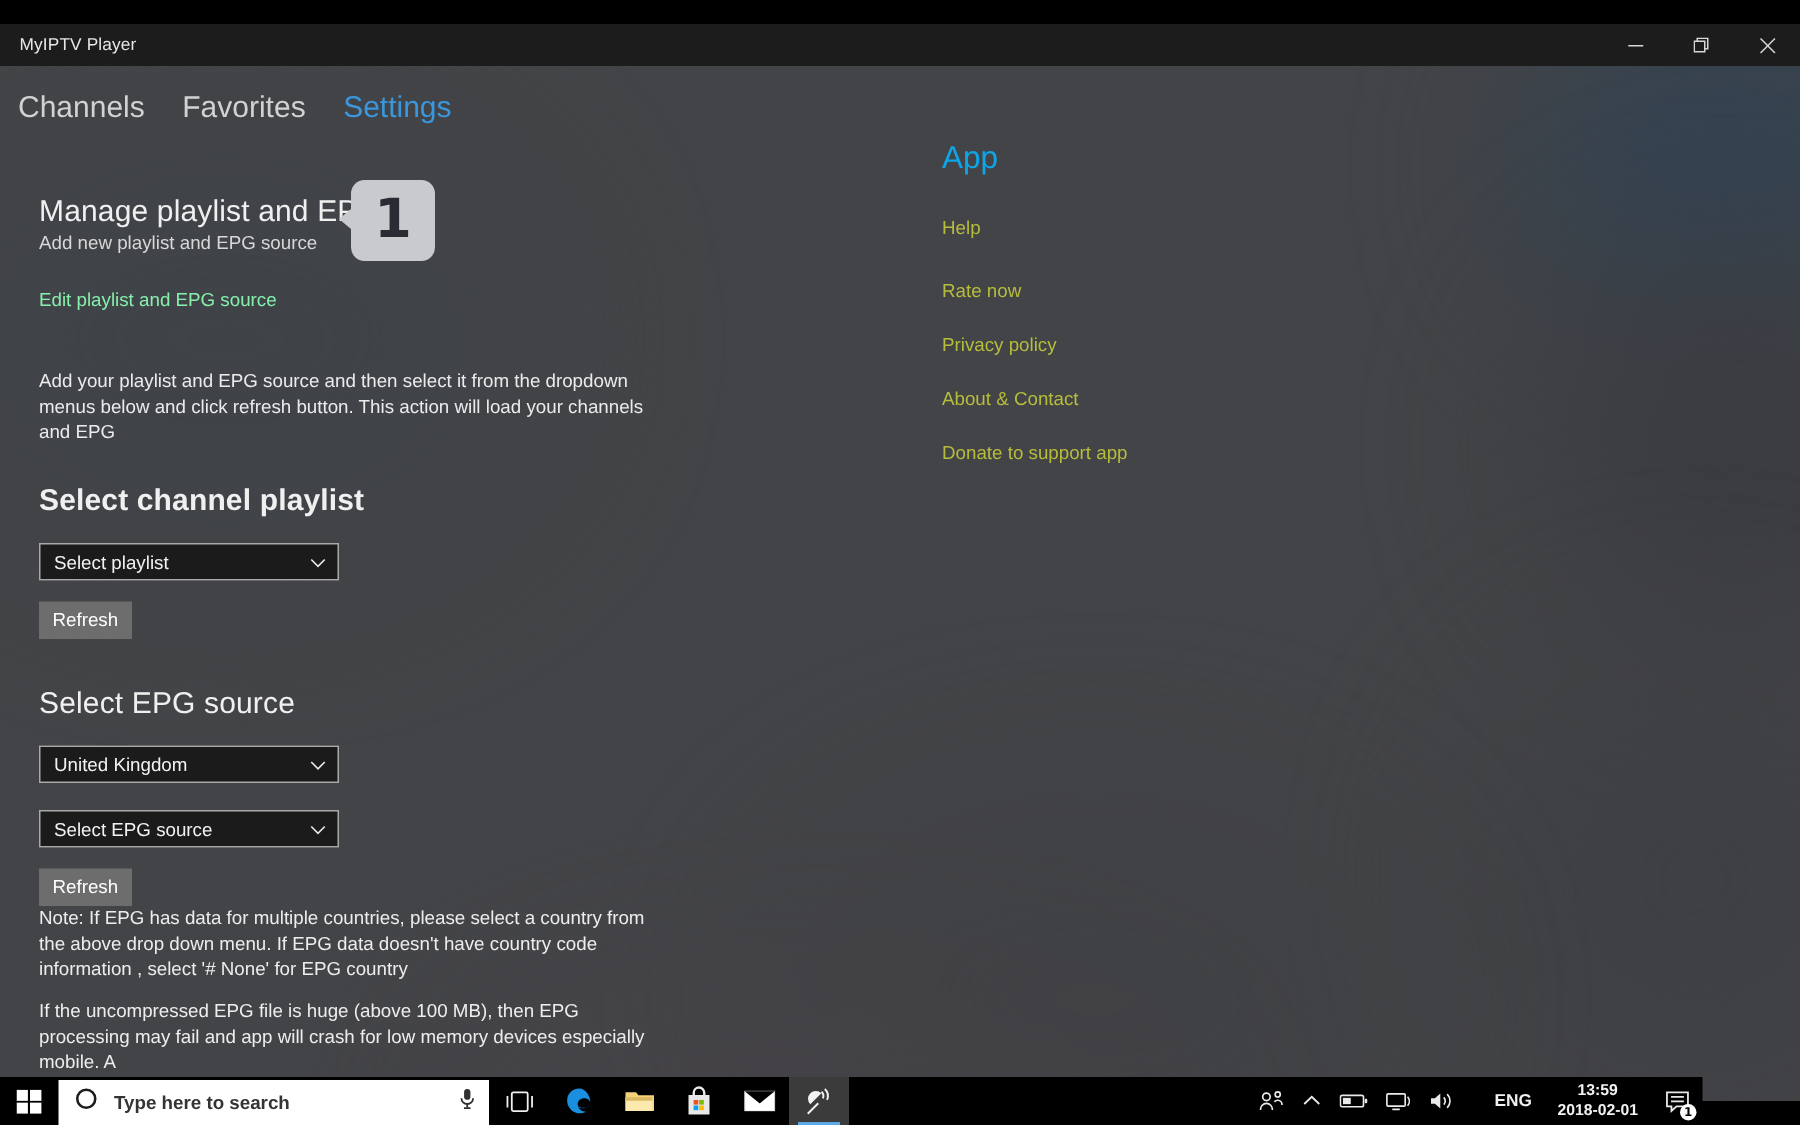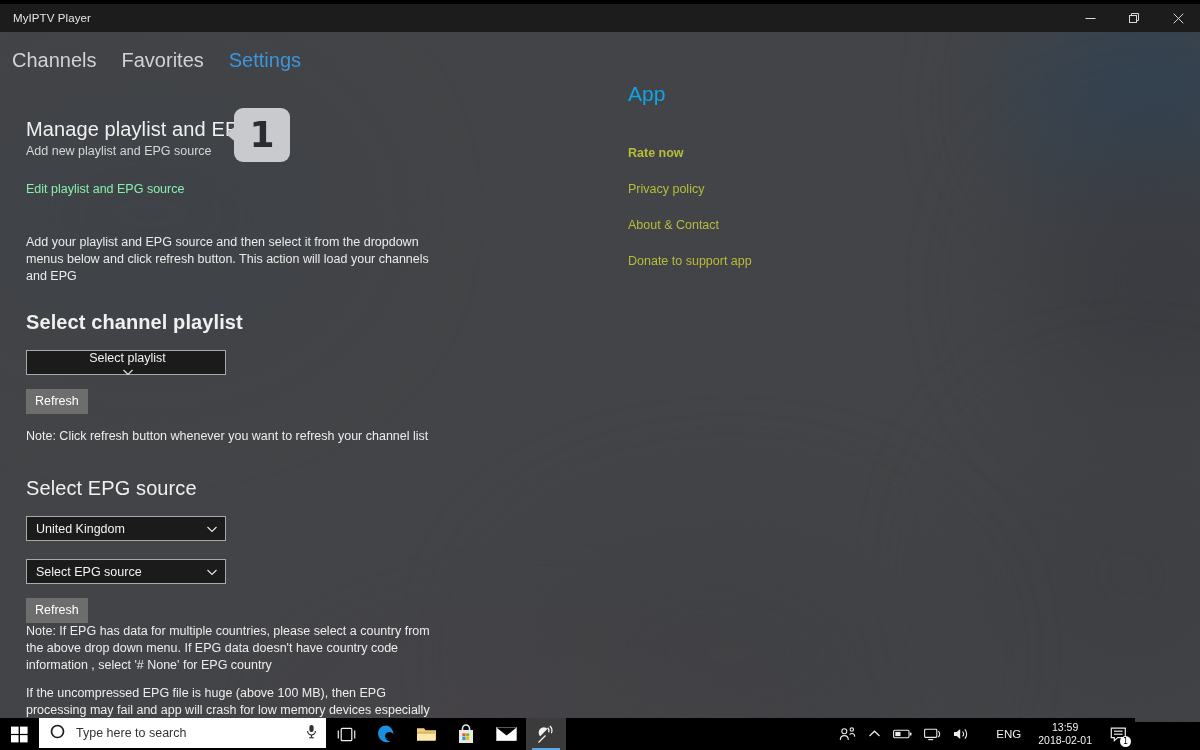--- a/index.html
+++ b/index.html
@@ -5,21 +5,21 @@
   * { margin:0; padding:0; box-sizing:border-box; }
   html, body {
     width:1200px; height:750px; overflow:hidden;
     background:#000;
     font-family:"Liberation Sans", sans-serif;
     -webkit-font-smoothing:antialiased;
   }
 
   
   #app-window {
-    position:absolute; left:0; top:4px; width:1200px; height:718px;
+    position:absolute; left:0; top:16px; width:1200px; height:718px;
     background:#434447;
     overflow:hidden;
   }
 
   
   #backdrop { position:absolute; inset:0; pointer-events:none; }
   #backdrop .blob { position:absolute; border-radius:50%; filter:blur(60px); }
   .blob-a { left:1020px; top:-10px;  width:260px; height:210px; background:#2f4254; opacity:.85; }
   .blob-b { left:1030px; top:150px;  width:260px; height:260px; background:#3a3b40; opacity:.9; }
   .blob-c { left:980px;  top:420px;  width:300px; height:300px; background:#3e3f43; opacity:.8; }
@@ -102,21 +102,21 @@
     position:absolute; left:0px; top:16px;
     width:0; height:0;
     border-top:10px solid transparent;
     border-bottom:10px solid transparent;
     border-right:12px solid #c9cace;
   }
 
   
   #taskbar {
     position:absolute; left:0; top:718px; width:1135px; height:32px;
-    background:#000000; display:flex; align-items:flex-start; z-index:20;
+    background:#000000; display:flex; align-items:flex-end; z-index:20;font-weight:bold;
   }
   #start-btn { width:38px; height:32px; display:flex; align-items:center; justify-content:center; }
   #search-box {
     width:287px; height:30px; background:#ffffff;
     display:flex; align-items:center; padding:0 8px 0 11px; margin-left:1px;
   }
   #search-box .ph { flex:1; font-size:12.5px; color:#343434; padding-left:11px; }
   .tb-icon {
     width:40px; height:32px; display:flex; align-items:center; justify-content:center;
     position:relative;
@@ -196,34 +196,33 @@
       </div>
 
       <div style="margin-top:20px;">
         <span class="link-olive">Edit playlist and EPG source</span>
       </div>
 
       <p class="body" style="margin-top:37px;">Add your playlist and EPG source and then select it from the dropdown menus below and click refresh button. This action will load your channels and EPG</p>
 
       <h2 class="section" style="margin-top:26px;font-weight:bold;">Select channel playlist</h2>
 
-      <div class="dropdown" style="margin-top:16px;flex-direction:column;">
+      <div class="dropdown" style="margin-top:16px;">
         <span class="dd-label">Select playlist</span>
         <span class="chev">
           <svg width="14" height="14" viewBox="0 0 14 14">
               <polyline points="2.5,5 7,9.5 11.5,5" fill="none" stroke="currentColor" stroke-width="1.1"></polyline>
             </svg>
         </span>
       </div>
 
       <div style="margin-top:14px;">
         <span class="btn-refresh">Refresh</span>
       </div>
 
-      <p class="note" style="margin-top:14px;">Note: Click refresh button whenever you want to refresh your channel list</p>
 
       <h2 class="section" style="margin-top:32px;">Select EPG source</h2>
 
       <div class="dropdown" style="margin-top:16px;">
         <span class="dd-label">United Kingdom</span>
         <span class="chev">
           <svg width="14" height="14" viewBox="0 0 14 14">
               <polyline points="2.5,5 7,9.5 11.5,5" fill="none" stroke="currentColor" stroke-width="1.1"></polyline>
             </svg>
         </span>
@@ -242,21 +241,22 @@
         <span class="btn-refresh">Refresh</span>
       </div>
 
       <p class="note" style="">Note:  If EPG has data for multiple countries, please select a country from the above drop down menu. If EPG  data doesn't have country code information , select '# None' for EPG country</p>
 
       <p class="note" style="margin-top:11px;">If the uncompressed EPG file is huge (above 100 MB), then EPG processing may fail and app will crash for low memory devices especially mobile. A</p>
     </div>
 
     <div class="col-right">
       <h2 class="app-head">App</h2>
-      <a class="app-link" style="margin-top:40px;font-weight:bold;">Rate now</a>
+      <a class="app-link" style="margin-top:27px;">Help</a>
+      <a class="app-link" style="margin-top:28px;">Rate now</a>
       <a class="app-link" style="margin-top:22px;">Privacy policy</a>
       <a class="app-link" style="margin-top:22px;">About &amp; Contact</a>
       <a class="app-link" style="margin-top:22px;">Donate to support app</a>
     </div>
   </div>
 
   <div id="callout">
     <div class="tail"></div>
     <div class="box">
       <span class="num">1</span>

